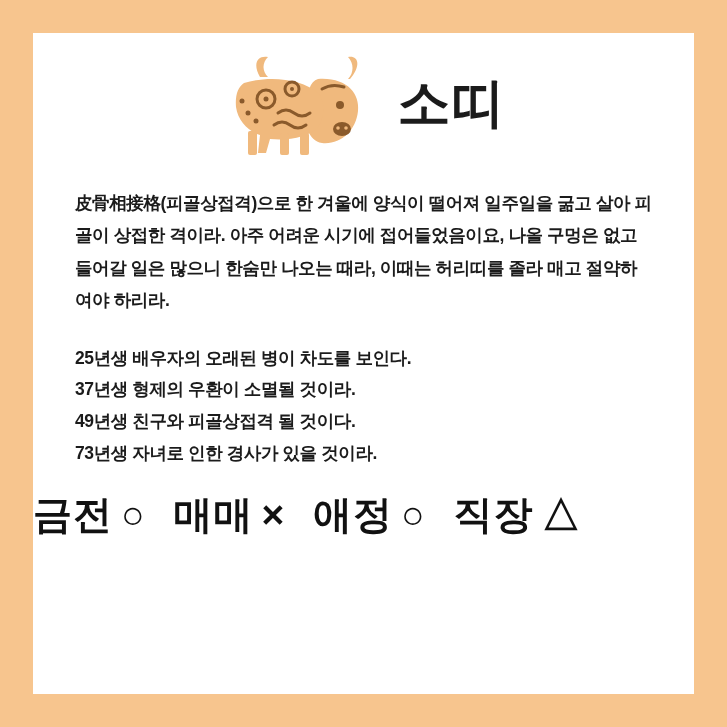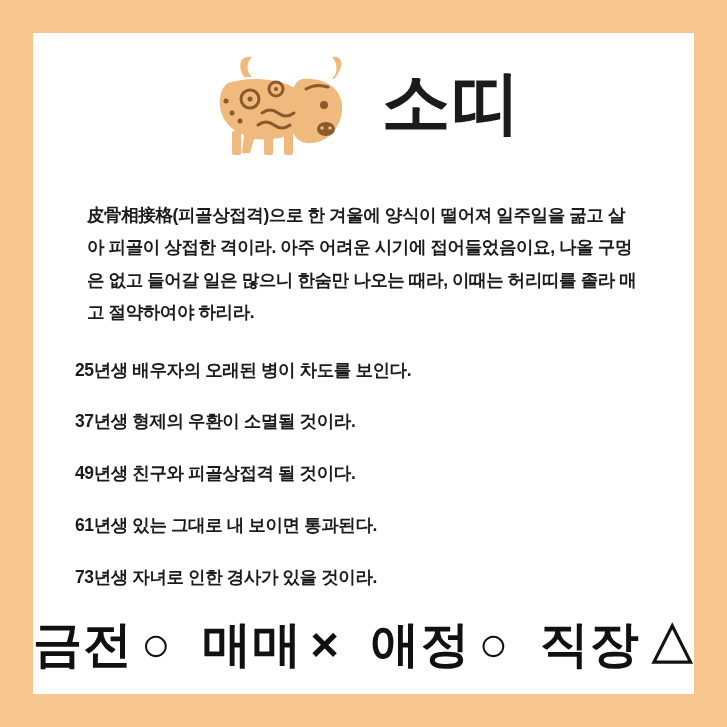--- a/index.html
+++ b/index.html
@@ -30,57 +30,56 @@
     height: 120px;
     box-sizing: border-box;
   }
   .ox-art {
     width: 170px;
     height: 110px;
     flex: 0 0 auto;
     margin-right: 6px;
   }
   .title {
-    font-size: 69px;
+    font-size: 53px;
     font-weight: bold;
     color: #1b1b1b;
     letter-spacing: 1px;
     line-height: 1;
     padding-bottom: 4px;
     font-family: "Liberation Sans", sans-serif;
   }
   .body-text {
     padding: 34px 42px 0 42px;
     color: #1b1b1b;
   }
   .para {
     font-size: 17.5px;
     line-height: 1.85;
     font-weight: bold;
-    margin: 12px;
+    margin: 0;
     letter-spacing: -0.4px;
   }
   .year-list {
     margin: 0;
     padding: 0;
     list-style: none;
     margin-top: 26px;
   }
   .year-list li {
     font-size: 17.5px;
     line-height: 1.82;
     font-weight: bold;
     letter-spacing: -0.4px;
     color: #1b1b1b;
-    margin-top: 20px;
   }
   .fortune-row {
     margin-top: 18px;
     text-align: left;
-    font-size: 49px;
+    font-size: 39px;
     font-weight: bold;
     color: #111;
     letter-spacing: 1px;
     white-space: nowrap;
   }
   .fortune-item {
     display: inline-block;
   }
   .fortune-item + .fortune-item {
     margin-left: 16px;
@@ -133,21 +132,20 @@
     <div class="title">소띠</div>
   </div>
 
   <div class="body-text">
     <p class="para">皮骨相接格(피골상접격)으로 한 겨울에 양식이 떨어져 일주일을 굶고 살아 피골이 상접한 격이라. 아주 어려운 시기에 접어들었음이요, 나올 구멍은 없고 들어갈 일은 많으니 한숨만 나오는 때라, 이때는 허리띠를 졸라 매고 절약하여야 하리라.</p>
 
     <ul class="year-list">
       <li>25년생 배우자의 오래된 병이 차도를 보인다.</li>
       <li>37년생 형제의 우환이 소멸될 것이라.</li>
       <li>49년생 친구와 피골상접격 될 것이다.</li>
-      <li>61년생 있는 그대로 내 보이면 통과된다.</li>
       <li>73년생 자녀로 인한 경사가 있을 것이라.</li>
     </ul>
   </div>
 
   <div class="fortune-row">
     <span class="fortune-item">
       <span>금전</span><span class="fortune-mark">○</span>
     </span>
     <span class="fortune-item">
       <span>매매</span><span class="fortune-mark">×</span>

